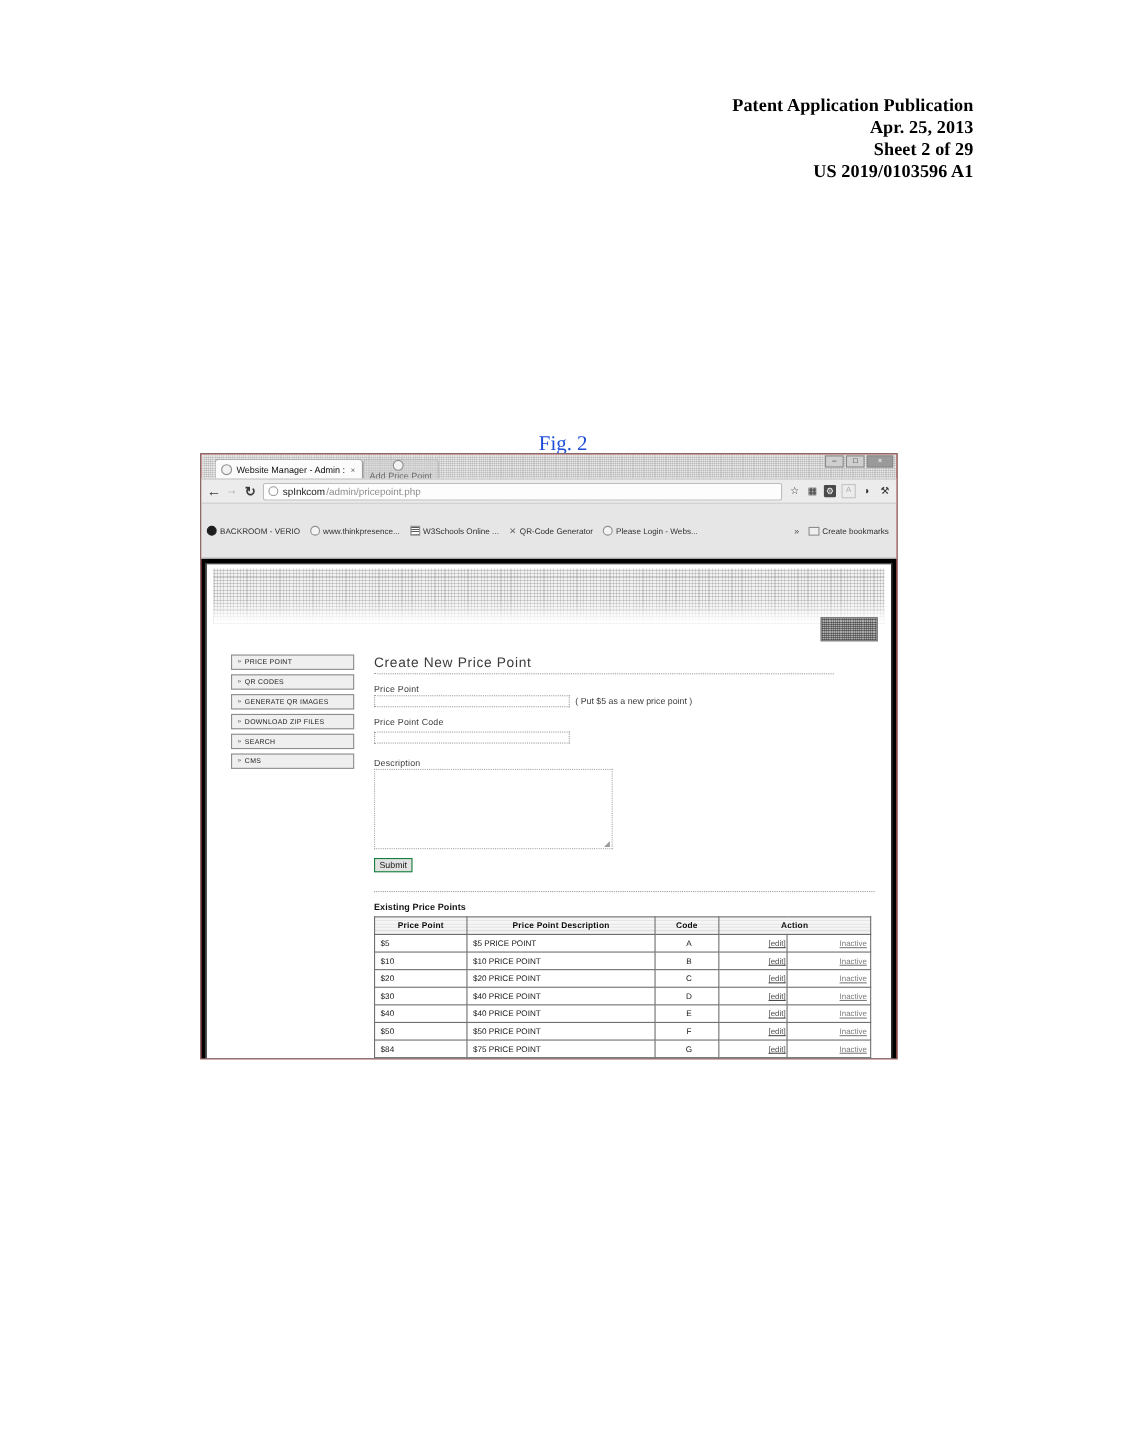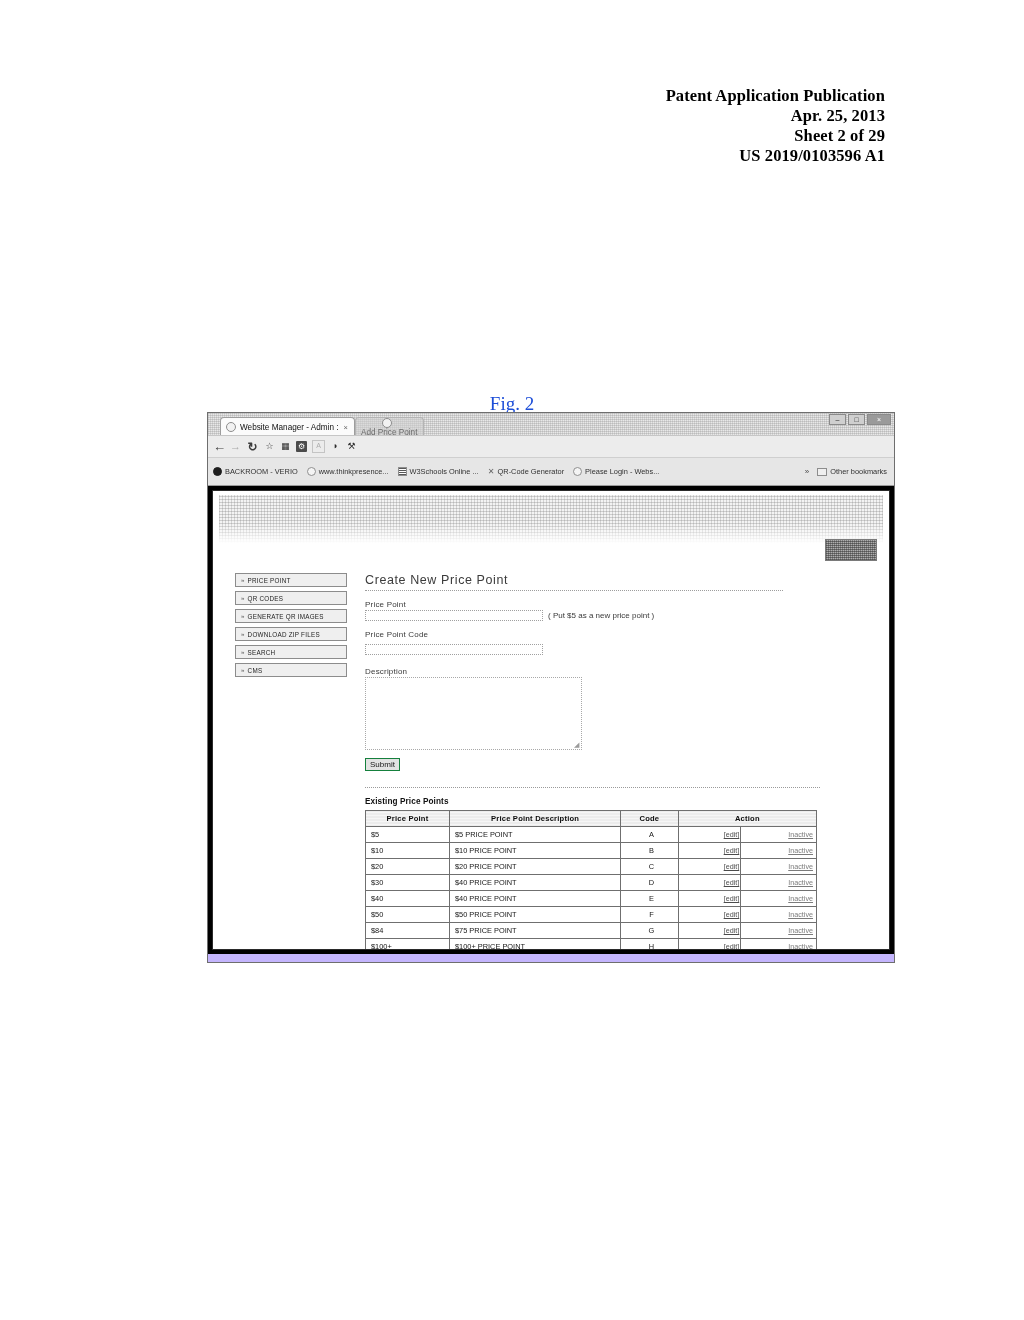--- a/index.html
+++ b/index.html
@@ -44,25 +44,25 @@
     text-align: center;
     font-family: "Liberation Serif", serif;
     font-size: 19px;
     color: #1d4ed8;
     margin-top: 14px;
   }
 
   
   .browser-window {
     position: absolute;
-    left: 207px;
+    left: 182px;
     top: 412px;
-    width: 688px;
+    width: 634px;
     height: 551px;
-    background: #c4b5fd;
+    background: #ef4444;
     border: 1px solid #6e6e6e;
     box-sizing: border-box;
     overflow: hidden;
   }
 
   
   .chrome-area {
     position: relative;
     background:
       repeating-linear-gradient(0deg, rgba(110,110,110,0.22) 0 1px, rgba(255,255,255,0) 1px 2px),
@@ -214,21 +214,21 @@
     border-radius: 1px;
     font-size: 8px;
   }
   .tool-ic.faint { color: #acacac; border: 1px solid #c4c4c4; font-size: 7px; line-height: 9px; }
 
   
   .bm-row {
     height: 17px;
     display: flex;
     align-items: center;
-    padding: 5px 5px;
+    padding: 16px 5px;
     background: #e6e6e6;
     border-top: 1px solid #cfcfcf;
     border-bottom: 1px solid #9a9a9a;
     position: relative;
   }
   .bm {
     display: flex;
     align-items: center;
     margin-right: 9px;
     font-family: "Liberation Sans", sans-serif;
@@ -520,20 +520,25 @@
         <div class="win-btn">–</div>
         <div class="win-btn">□</div>
         <div class="win-btn close">×</div>
       </div>
     </div>
 
     <div class="addr-row">
       <span class="nav-btn">←</span>
       <span class="nav-btn dim">→</span>
       <span class="nav-btn reload">↻</span>
+      <div class="omnibox">
+        <span class="site-icon"></span>
+        <span class="url-strong">spInkcom</span>
+        <span class="url-rest">/admin/pricepoint.php</span>
+      </div>
       <div class="tool-icons">
         <span class="tool-ic">☆</span>
         <span class="tool-ic">▦</span>
         <span class="tool-ic boxed">⚙</span>
         <span class="tool-ic faint">A</span>
         <span class="tool-ic">◗</span>
         <span class="tool-ic">⚒</span>
       </div>
     </div>
 
@@ -555,21 +560,21 @@
         <span>QR-Code Generator</span>
       </div>
       <div class="bm">
         <span class="bm-ic circle"></span>
         <span>Please Login - Webs...</span>
       </div>
       <div class="bm-overflow">
         <span class="chev">»</span>
         <div class="bm" style="margin-right:2px;">
           <span class="bm-folder-ic"></span>
-          <span>Other bookmarks</span>
+          <span>Create bookmarks</span>
         </div>
       </div>
     </div>
   </div>
 
   <div class="viewport-frame">
     <div class="viewport">
 
       <div class="page-band">
         <div class="band-fade"></div>

